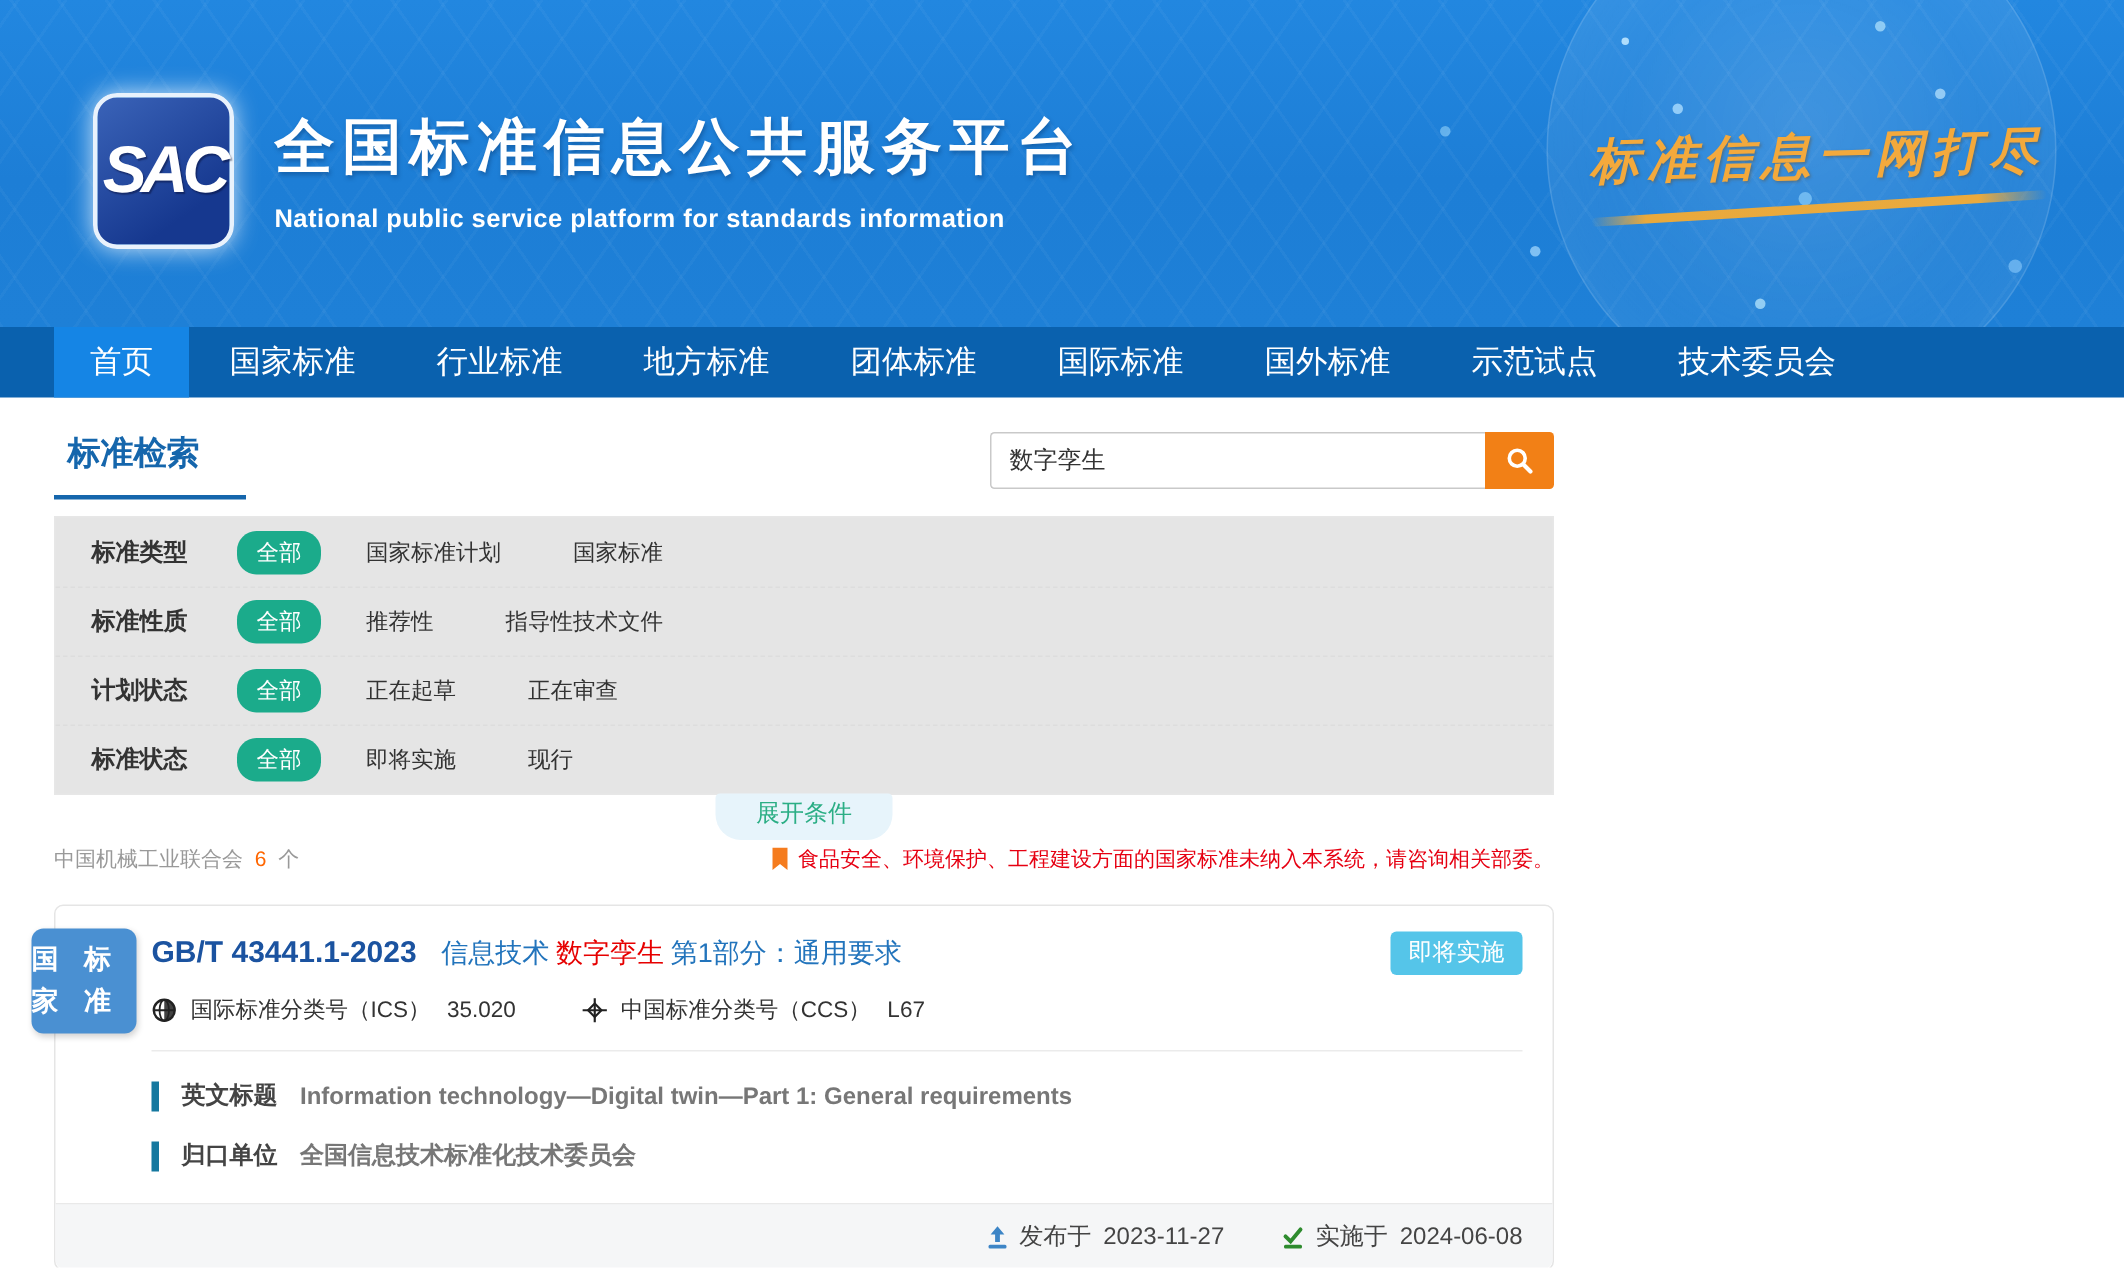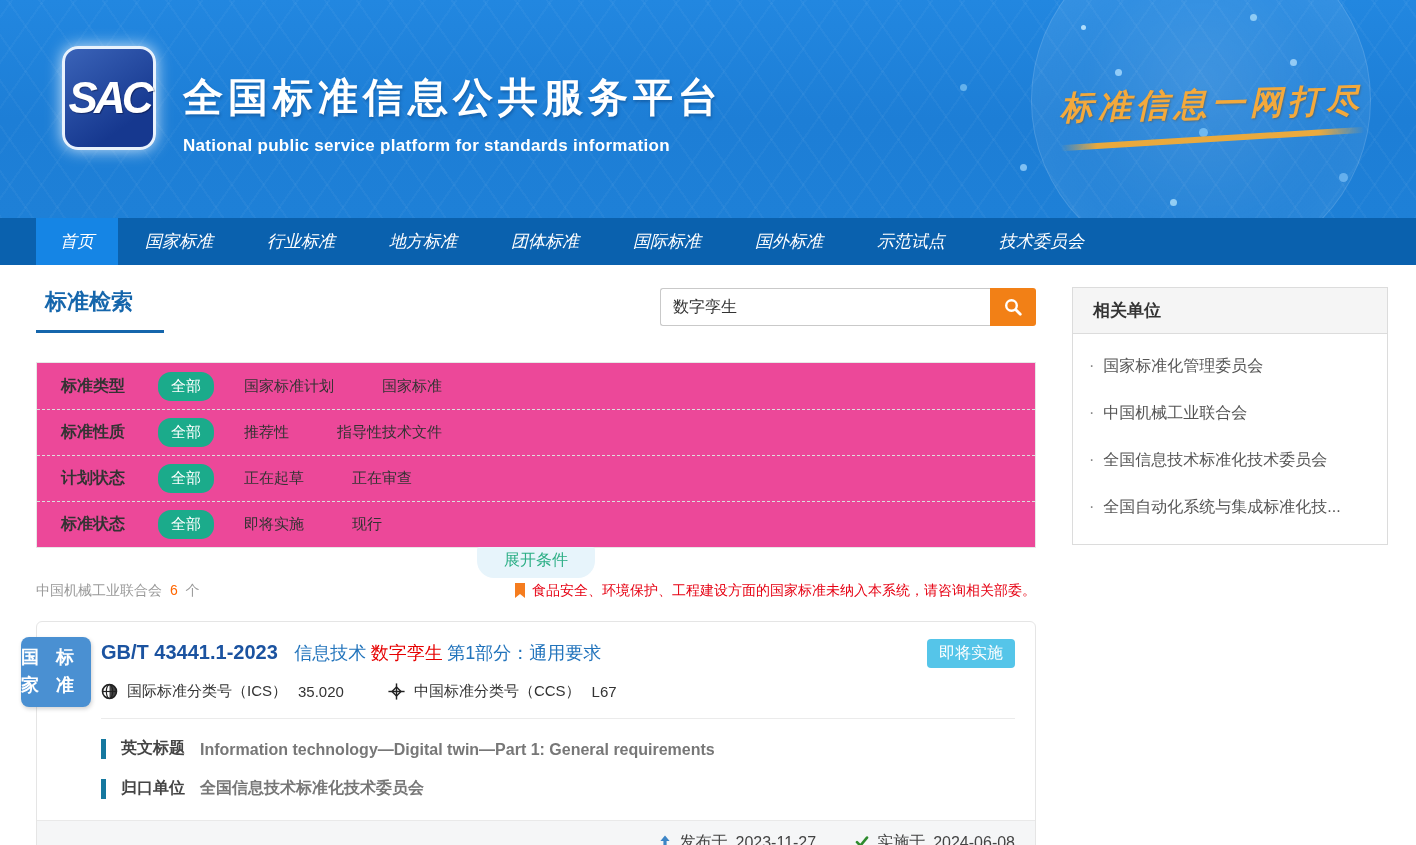--- a/index.html
+++ b/index.html
@@ -36,21 +36,21 @@
       35px 45px 0 1px rgba(170,220,255,0.8),
       120px 105px 0 2px rgba(150,215,255,0.6),
       -60px 140px 0 1px rgba(170,220,255,0.7),
       210px 35px 0 1px rgba(190,230,255,0.7),
       260px 150px 0 2px rgba(150,210,255,0.55),
       90px 175px 0 1px rgba(190,235,255,0.7),
       -120px 60px 0 1px rgba(170,225,255,0.5),
       170px -10px 0 1px rgba(190,235,255,0.65);
   }
   .logo {
-    position: absolute; left: 62px; top: 46px; width: 94px; height: 104px;
+    position: absolute; left: 62px; top: 62px; width: 94px; height: 104px;
     background: linear-gradient(145deg, #3a63b8 0%, #16388f 75%);
     border-radius: 16px; border: 3px solid #e9f2fc;
     box-shadow: 0 0 16px rgba(255,255,255,0.8);
     display: flex; align-items: center; justify-content: center;
   }
   .logo span {
     color: #fff; font-size: 44px; font-weight: bold; font-style: italic; letter-spacing: -4px;
     text-shadow: 1px 1px 1px rgba(0,0,30,0.4);
   }
   .brand { position: absolute; left: 183px; top: 70px; }
@@ -66,21 +66,21 @@
     text-shadow: 1px 1px 2px rgba(110,60,0,0.35);
   }
   .slogan-underline {
     margin-top: 9px; height: 6px; border-radius: 3px; transform: rotate(-2deg);
     background: linear-gradient(90deg, rgba(235,170,60,0), #e9a93c 12%, #eaaa3e 85%, rgba(235,170,60,0));
   }
 
   
   .nav { height: 47px; background: #0a61ae; display: flex; padding-left: 36px; }
   .nav-item {
-    line-height: 47px; padding: 0 27px; color: #fff; font-size: 17px; cursor: pointer; white-space: nowrap; font-style: italic;
+    line-height: 47px; padding: 0 27px; color: #fff; font-size: 21px; cursor: pointer; white-space: nowrap;
   }
   .nav-item.active { background: #1585e5; padding: 0 24px; }
 
   
   .content { display: flex; padding: 22px 28px 0 36px; }
   .main { width: 1000px; flex: none; }
   .sidebar { width: 316px; flex: none; margin-left: 36px; border: 1px solid #dcdcdc; align-self: flex-start; background:#fff; }
 
   
   .search-row { display: flex; justify-content: space-between; }
@@ -91,21 +91,21 @@
     width: 330px; height: 38px; border: 1px solid #c9c9c9; border-right: none;
     border-radius: 3px 0 0 3px; padding: 0 12px; font-size: 16px; color: #333; outline: none;
     font-family: inherit;
   }
   .search-btn {
     width: 46px; height: 38px; background: #f28016; border: none; border-radius: 0 3px 3px 0;
     cursor: pointer; display: flex; align-items: center; justify-content: center;
   }
 
   
-  .filter-box { border: 1px solid #e7e7e7; margin-top: 29px; background: #ec4899; }
+  .filter-box { border: 1px solid #e7e7e7; margin-top: 11px; background: #e5e5e5; }
   .filter-row { height: 46px; display: flex; align-items: center; padding-left: 24px; }
   .filter-row + .filter-row { border-top: 1px dashed #ddd; }
   .filter-label { font-weight: bold; color: #333; font-size: 16px; width: 97px; flex: none; }
   .all-btn {
     background: #1bab8b; color: #fff; border: none; font-size: 15px; padding: 5px 13px;
     border-radius: 13px; margin-right: 30px; cursor: pointer; font-family: inherit;
   }
   .filter-opt { color: #333; font-size: 15px; margin-right: 48px; cursor: pointer; text-decoration: none; }
 
   
@@ -326,31 +326,14 @@
               <path d="M3 7.2 L6.4 10.6 L13 2.6" fill="none" stroke="#2e8b2e" stroke-width="2.6" stroke-linecap="round"></path>
               <rect x="2" y="12.8" width="12" height="2.6" rx="1" fill="#2e8b2e"></rect>
             </svg>
             <span class="dlabel">实施于</span>
             <span>2024-06-08</span>
           </span>
         </div>
       </div>
     </div>
 
-    <aside class="sidebar">
-      <div class="sidebar-header">相关单位</div>
-      <ul class="sidebar-list">
-        <li class="sidebar-item">
-          <span class="bullet">·</span><span>国家标准化管理委员会</span>
-        </li>
-        <li class="sidebar-item">
-          <span class="bullet">·</span><span>中国机械工业联合会</span>
-        </li>
-        <li class="sidebar-item">
-          <span class="bullet">·</span><span>全国信息技术标准化技术委员会</span>
-        </li>
-        <li class="sidebar-item">
-          <span class="bullet">·</span><span>全国自动化系统与集成标准化技...</span>
-        </li>
-      </ul>
-    </aside>
   </div>
 </div>
 
 </body></html>

